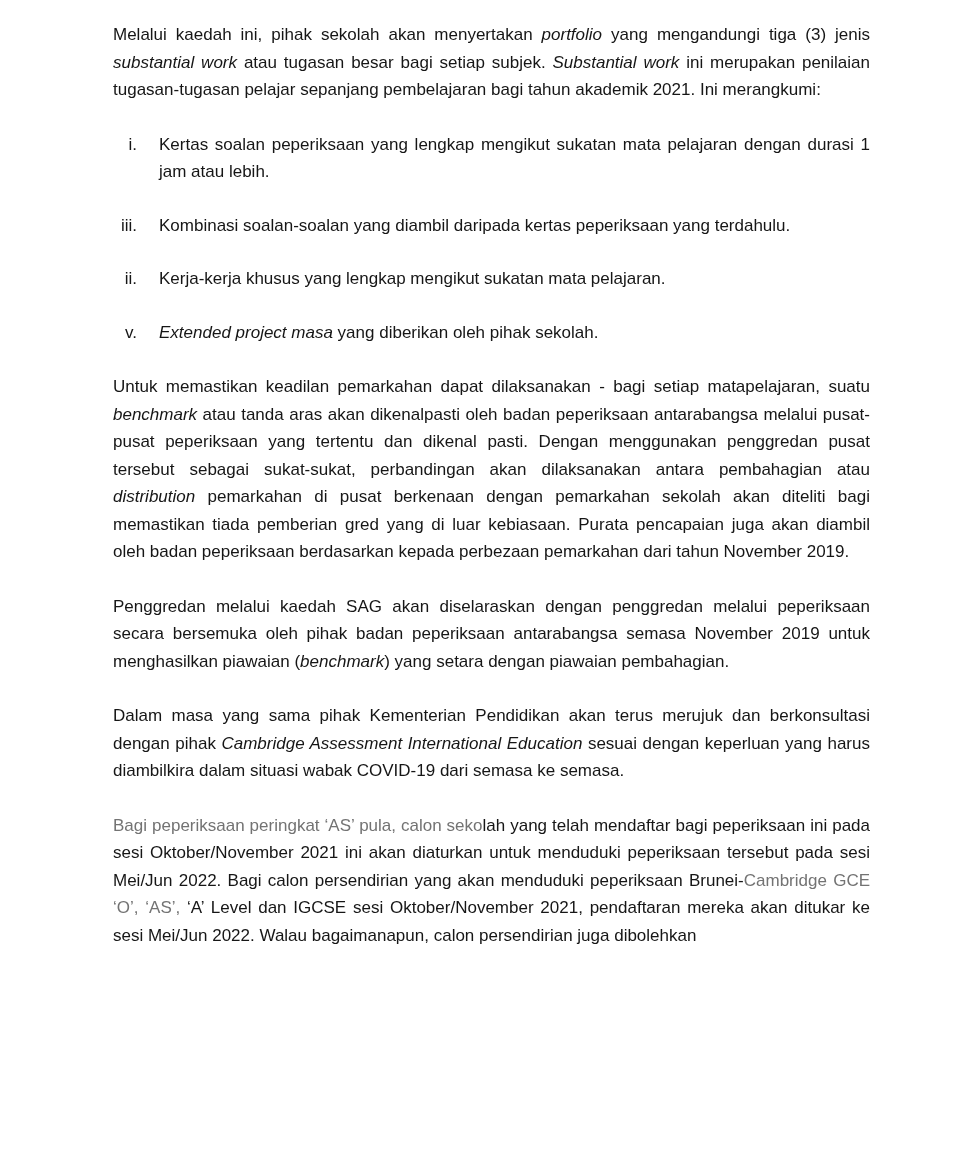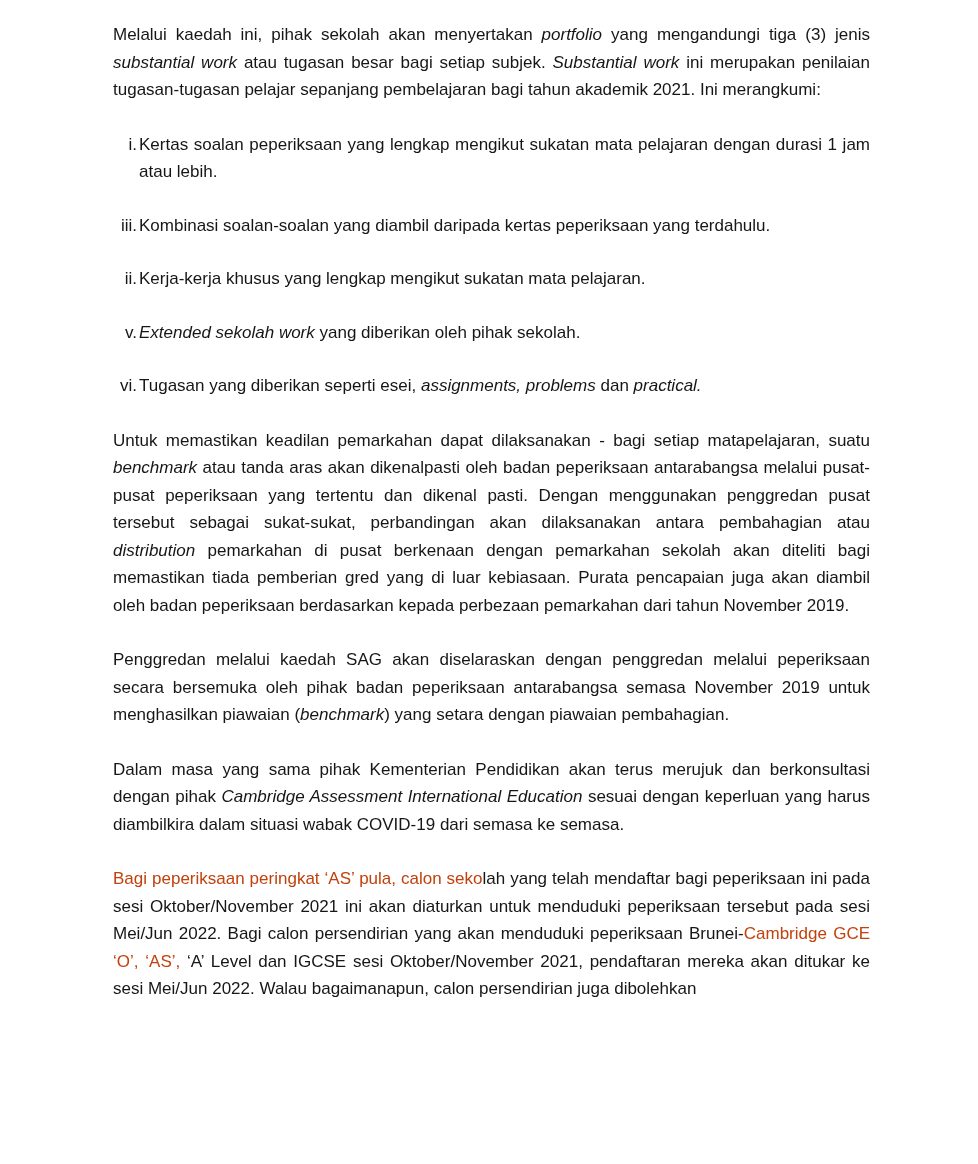--- a/index.html
+++ b/index.html
@@ -33,28 +33,28 @@
   }
   .litem:last-child {
     margin-bottom: 0;
   }
   .marker {
     flex: 0 0 24px;
     text-align: right;
   }
   .ltext {
     flex: 1;
-    margin-left: 2px;
+    margin-left: 22px;
     text-align: justify;
   }
   .it {
     font-style: italic;
   }
   .blue {
-    color: #c2410c;
+    color: #737373;
   }
 </style>
 </head>
 <body>
 
 <div class="page">
   <div id="doc">
       <p class="para"><span>Melalui kaedah ini, pihak sekolah akan menyertakan </span><span class="it">portfolio</span><span> yang mengandungi tiga (3) jenis </span><span class="it">substantial work</span><span> atau tugasan besar bagi setiap subjek. </span><span class="it">Substantial work</span><span> ini merupakan penilaian tugasan-tugasan pelajar sepanjang pembelajaran bagi tahun akademik 2021. Ini merangkumi:</span></p>
       <div class="rlist">
         <div class="litem">
@@ -64,25 +64,21 @@
         <div class="litem">
           <div class="marker">iii.</div>
           <div class="ltext"><span>Kombinasi soalan-soalan yang diambil daripada kertas peperiksaan yang terdahulu.</span></div>
         </div>
         <div class="litem">
           <div class="marker">ii.</div>
           <div class="ltext"><span>Kerja-kerja khusus yang lengkap mengikut sukatan mata pelajaran.</span></div>
         </div>
         <div class="litem">
           <div class="marker">v.</div>
-          <div class="ltext"><span class="it">Extended sekolah work</span><span> yang diberikan oleh pihak sekolah.</span></div>
-        </div>
-        <div class="litem">
-          <div class="marker">vi.</div>
-          <div class="ltext"><span>Tugasan yang diberikan seperti esei, </span><span class="it">assignments, problems</span><span> dan </span><span class="it">practical.</span></div>
+          <div class="ltext"><span class="it">Extended project masa</span><span> yang diberikan oleh pihak sekolah.</span></div>
         </div>
       </div>
       <p class="para"><span>Untuk memastikan keadilan pemarkahan dapat dilaksanakan - bagi setiap matapelajaran, suatu </span><span class="it">benchmark</span><span> atau tanda aras akan dikenalpasti oleh badan peperiksaan antarabangsa melalui pusat-pusat peperiksaan yang tertentu dan dikenal pasti. Dengan menggunakan penggredan pusat tersebut sebagai sukat-sukat, perbandingan akan dilaksanakan antara pembahagian atau </span><span class="it">distribution</span><span> pemarkahan di pusat berkenaan dengan pemarkahan sekolah akan diteliti bagi memastikan tiada pemberian gred yang di luar kebiasaan. Purata pencapaian juga akan diambil oleh badan peperiksaan berdasarkan kepada perbezaan pemarkahan dari tahun November 2019.</span></p>
       <p class="para"><span>Penggredan melalui kaedah SAG akan diselaraskan dengan penggredan melalui peperiksaan secara bersemuka oleh pihak badan peperiksaan antarabangsa semasa November 2019 untuk menghasilkan piawaian (</span><span class="it">benchmark</span><span>) yang setara dengan piawaian pembahagian.</span></p>
       <p class="para"><span>Dalam masa yang sama pihak Kementerian Pendidikan akan terus merujuk dan berkonsultasi dengan pihak </span><span class="it">Cambridge Assessment International Education</span><span> sesuai dengan keperluan yang harus diambilkira dalam situasi wabak COVID-19 dari semasa ke semasa.</span></p>
       <p class="para"><span class="blue">Bagi peperiksaan peringkat ‘AS’ pula, calon seko</span><span>lah yang telah mendaftar bagi peperiksaan ini pada sesi Oktober/November 2021 ini akan diaturkan untuk menduduki peperiksaan tersebut pada sesi Mei/Jun 2022. Bagi calon persendirian yang akan menduduki peperiksaan Brunei-</span><span class="blue">Cambridge GCE ‘O’, ‘AS’, </span><span>‘A’ Level dan IGCSE sesi Oktober/November 2021, pendaftaran mereka akan ditukar ke sesi Mei/Jun 2022. Walau bagaimanapun, calon persendirian juga dibolehkan</span></p>
     </div>
 </div>
 
 </body></html>

